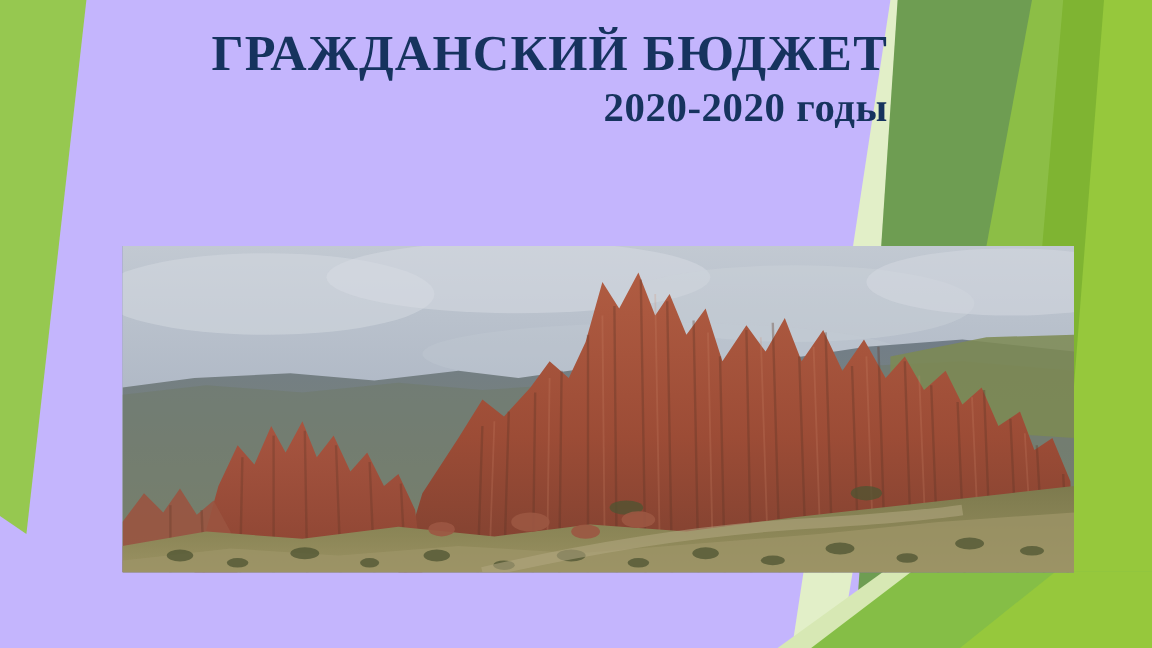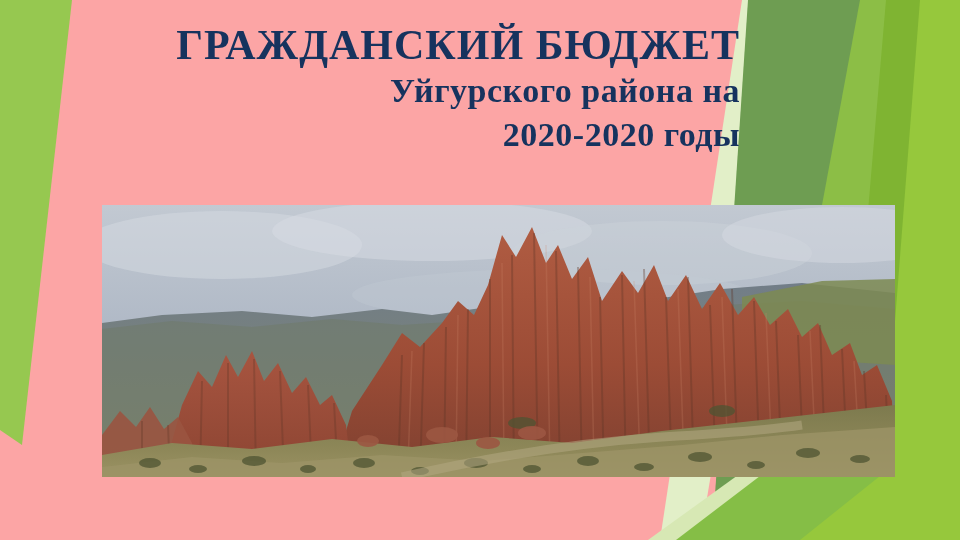--- a/index.html
+++ b/index.html
@@ -4,21 +4,21 @@
 <style>
   html, body {
     margin: 0;
     padding: 0;
     background: #ffffff;
   }
   #slide {
     position: relative;
     width: 960px;
     height: 540px;
-    background: #fca5a5;
+    background: #c4b5fd;
     overflow: hidden;
     font-family: "Liberation Serif", "DejaVu Serif", serif;
   }
 
   
   .deco {
     position: absolute;
     top: 0;
     left: 0;
     width: 960px;
@@ -90,21 +90,20 @@
     <polygon points="745,470 870,470 762,540 648,540" fill="#D7E8B4"></polygon>
 
     <polygon points="760,476 960,476 960,540 676,540" fill="#85BE46"></polygon>
 
     <polygon points="880,476 960,476 960,540 800,540" fill="#96C83C"></polygon>
 
   </svg>
 
   <div id="title-block">
     <div class="title-line" id="title-line-1">ГРАЖДАНСКИЙ БЮДЖЕТ</div>
-    <div class="title-line" id="title-line-2">Уйгурского района на</div>
     <div class="title-line" id="title-line-3">2020-2020 годы</div>
   </div>
 
   <div id="photo">
     <svg viewBox="0 0 793 272" preserveAspectRatio="none" aria-hidden="true">
       <defs>
         <linearGradient id="skyGrad" x1="0" y1="0" x2="0" y2="1">
           <stop offset="0%" stop-color="#c2c9d2"></stop>
           <stop offset="45%" stop-color="#b0b9c6"></stop>
           <stop offset="100%" stop-color="#9fa9b8"></stop>

